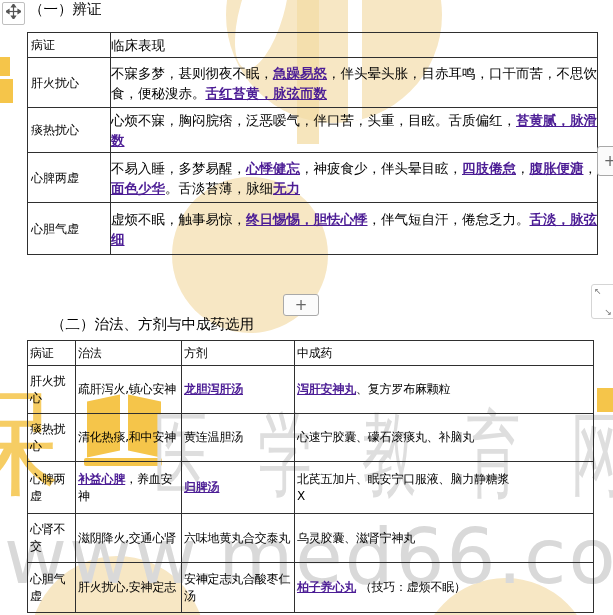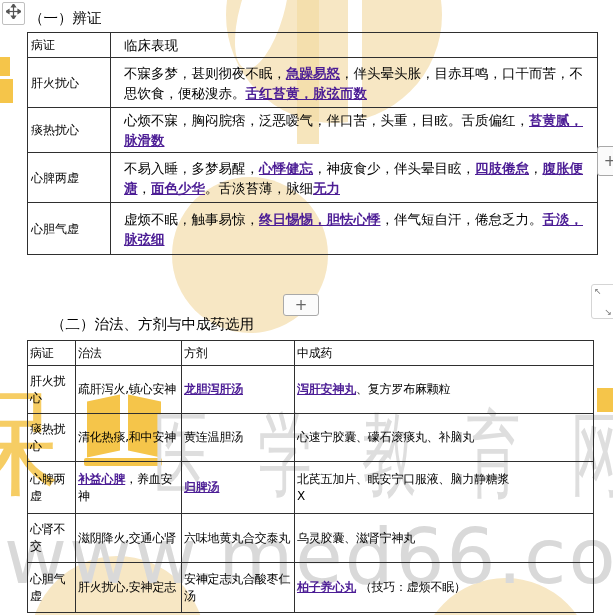--- a/index.html
+++ b/index.html
@@ -18,27 +18,27 @@
   .wm-book .pg{position:absolute;top:6px;width:33px;height:56px;background:#f5c54a;}
   .wm-book .pg.l{left:3px;transform:skewY(-12deg);}
   .wm-book .pg.r{left:44px;transform:skewY(12deg);}
   .wm-book .base{position:absolute;top:66px;left:0;width:78px;height:8px;background:#f5c54a;border-radius:2px;}
   .wm-brand{position:absolute;left:154px;top:404px;font-size:92px;line-height:1.1;color:#dedede;letter-spacing:86px;white-space:nowrap;transform:scaleX(0.585);transform-origin:left top;}
   .wm-site{position:absolute;left:4px;top:518px;font-size:77px;line-height:1;color:#d9d9d9;letter-spacing:2px;white-space:nowrap;}
 
   
   .content{position:absolute;inset:0;z-index:1;}
   .heading{position:absolute;left:29px;font-size:14.5px;color:#000;white-space:nowrap;}
-  .h1{top:9px;} .h2{top:315px;margin-left:22px;}
+  .h1{top:0;} .h2{top:315px;margin-left:22px;}
 
   table{border-collapse:collapse;table-layout:fixed;position:absolute;background:transparent;}
   #t1{left:27px;top:32px;width:571px;}
   #t2{left:27px;top:340px;width:567px;}
   th,td{border:1px solid #2f2f2f;text-align:left;vertical-align:middle;font-weight:normal;color:#000;background:transparent;word-break:break-all;}
-  #t1 th,#t1 td{font-size:13.5px;line-height:20px;padding:2px 13px;}
+  #t1 th,#t1 td{font-size:13.5px;line-height:20px;padding:2px 0;}
   #t1 td:first-child,#t1 th:first-child{font-size:12px;padding:1px 3px;}
   #t2 th,#t2 td{font-size:12px;line-height:17px;padding:1px 2px;letter-spacing:-0.2px;}
   #t1 thead tr{height:25px;} #t2 thead tr{height:25px;}
   #t1 tbody tr:nth-child(1){height:50px;}
   #t1 tbody tr:nth-child(2){height:41px;}
   #t1 tbody tr:nth-child(3){height:50px;}
   #t1 tbody tr:nth-child(4){height:52px;}
   #t1 tbody tr:nth-child(5){height:45px;}
   #t2 tbody tr:nth-child(1){height:48px;}
   #t2 tbody tr:nth-child(2){height:48px;}

